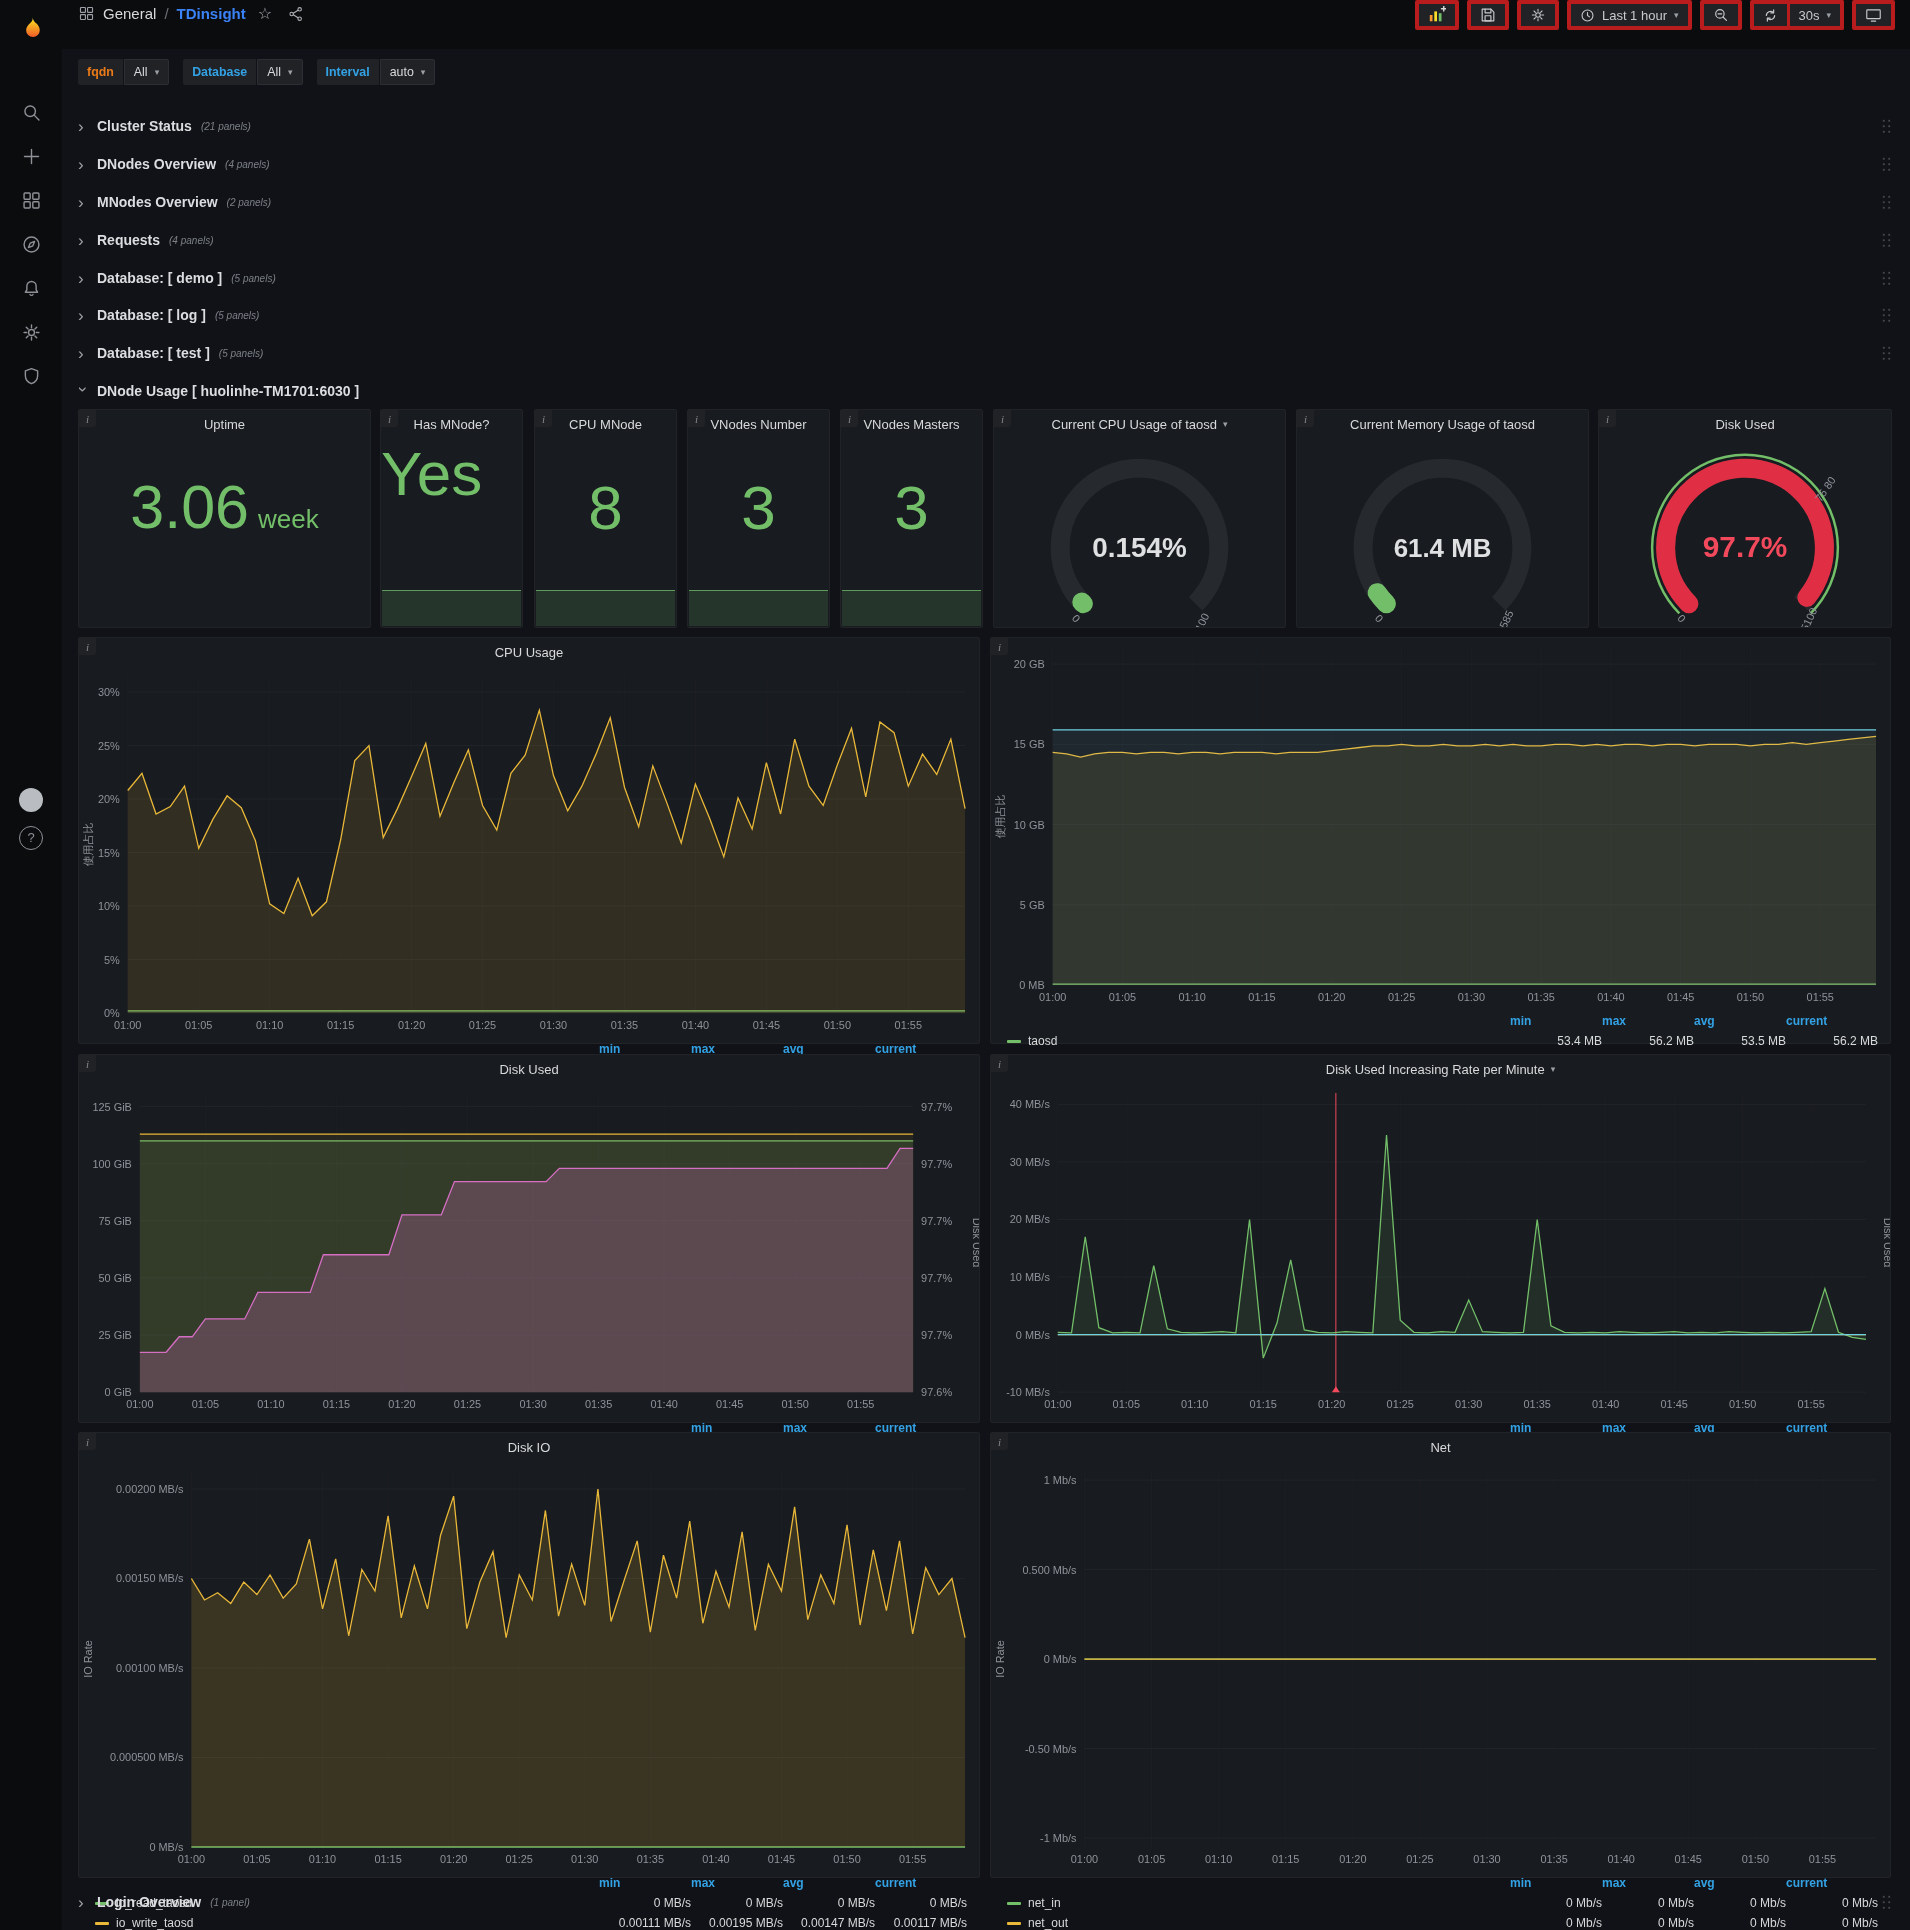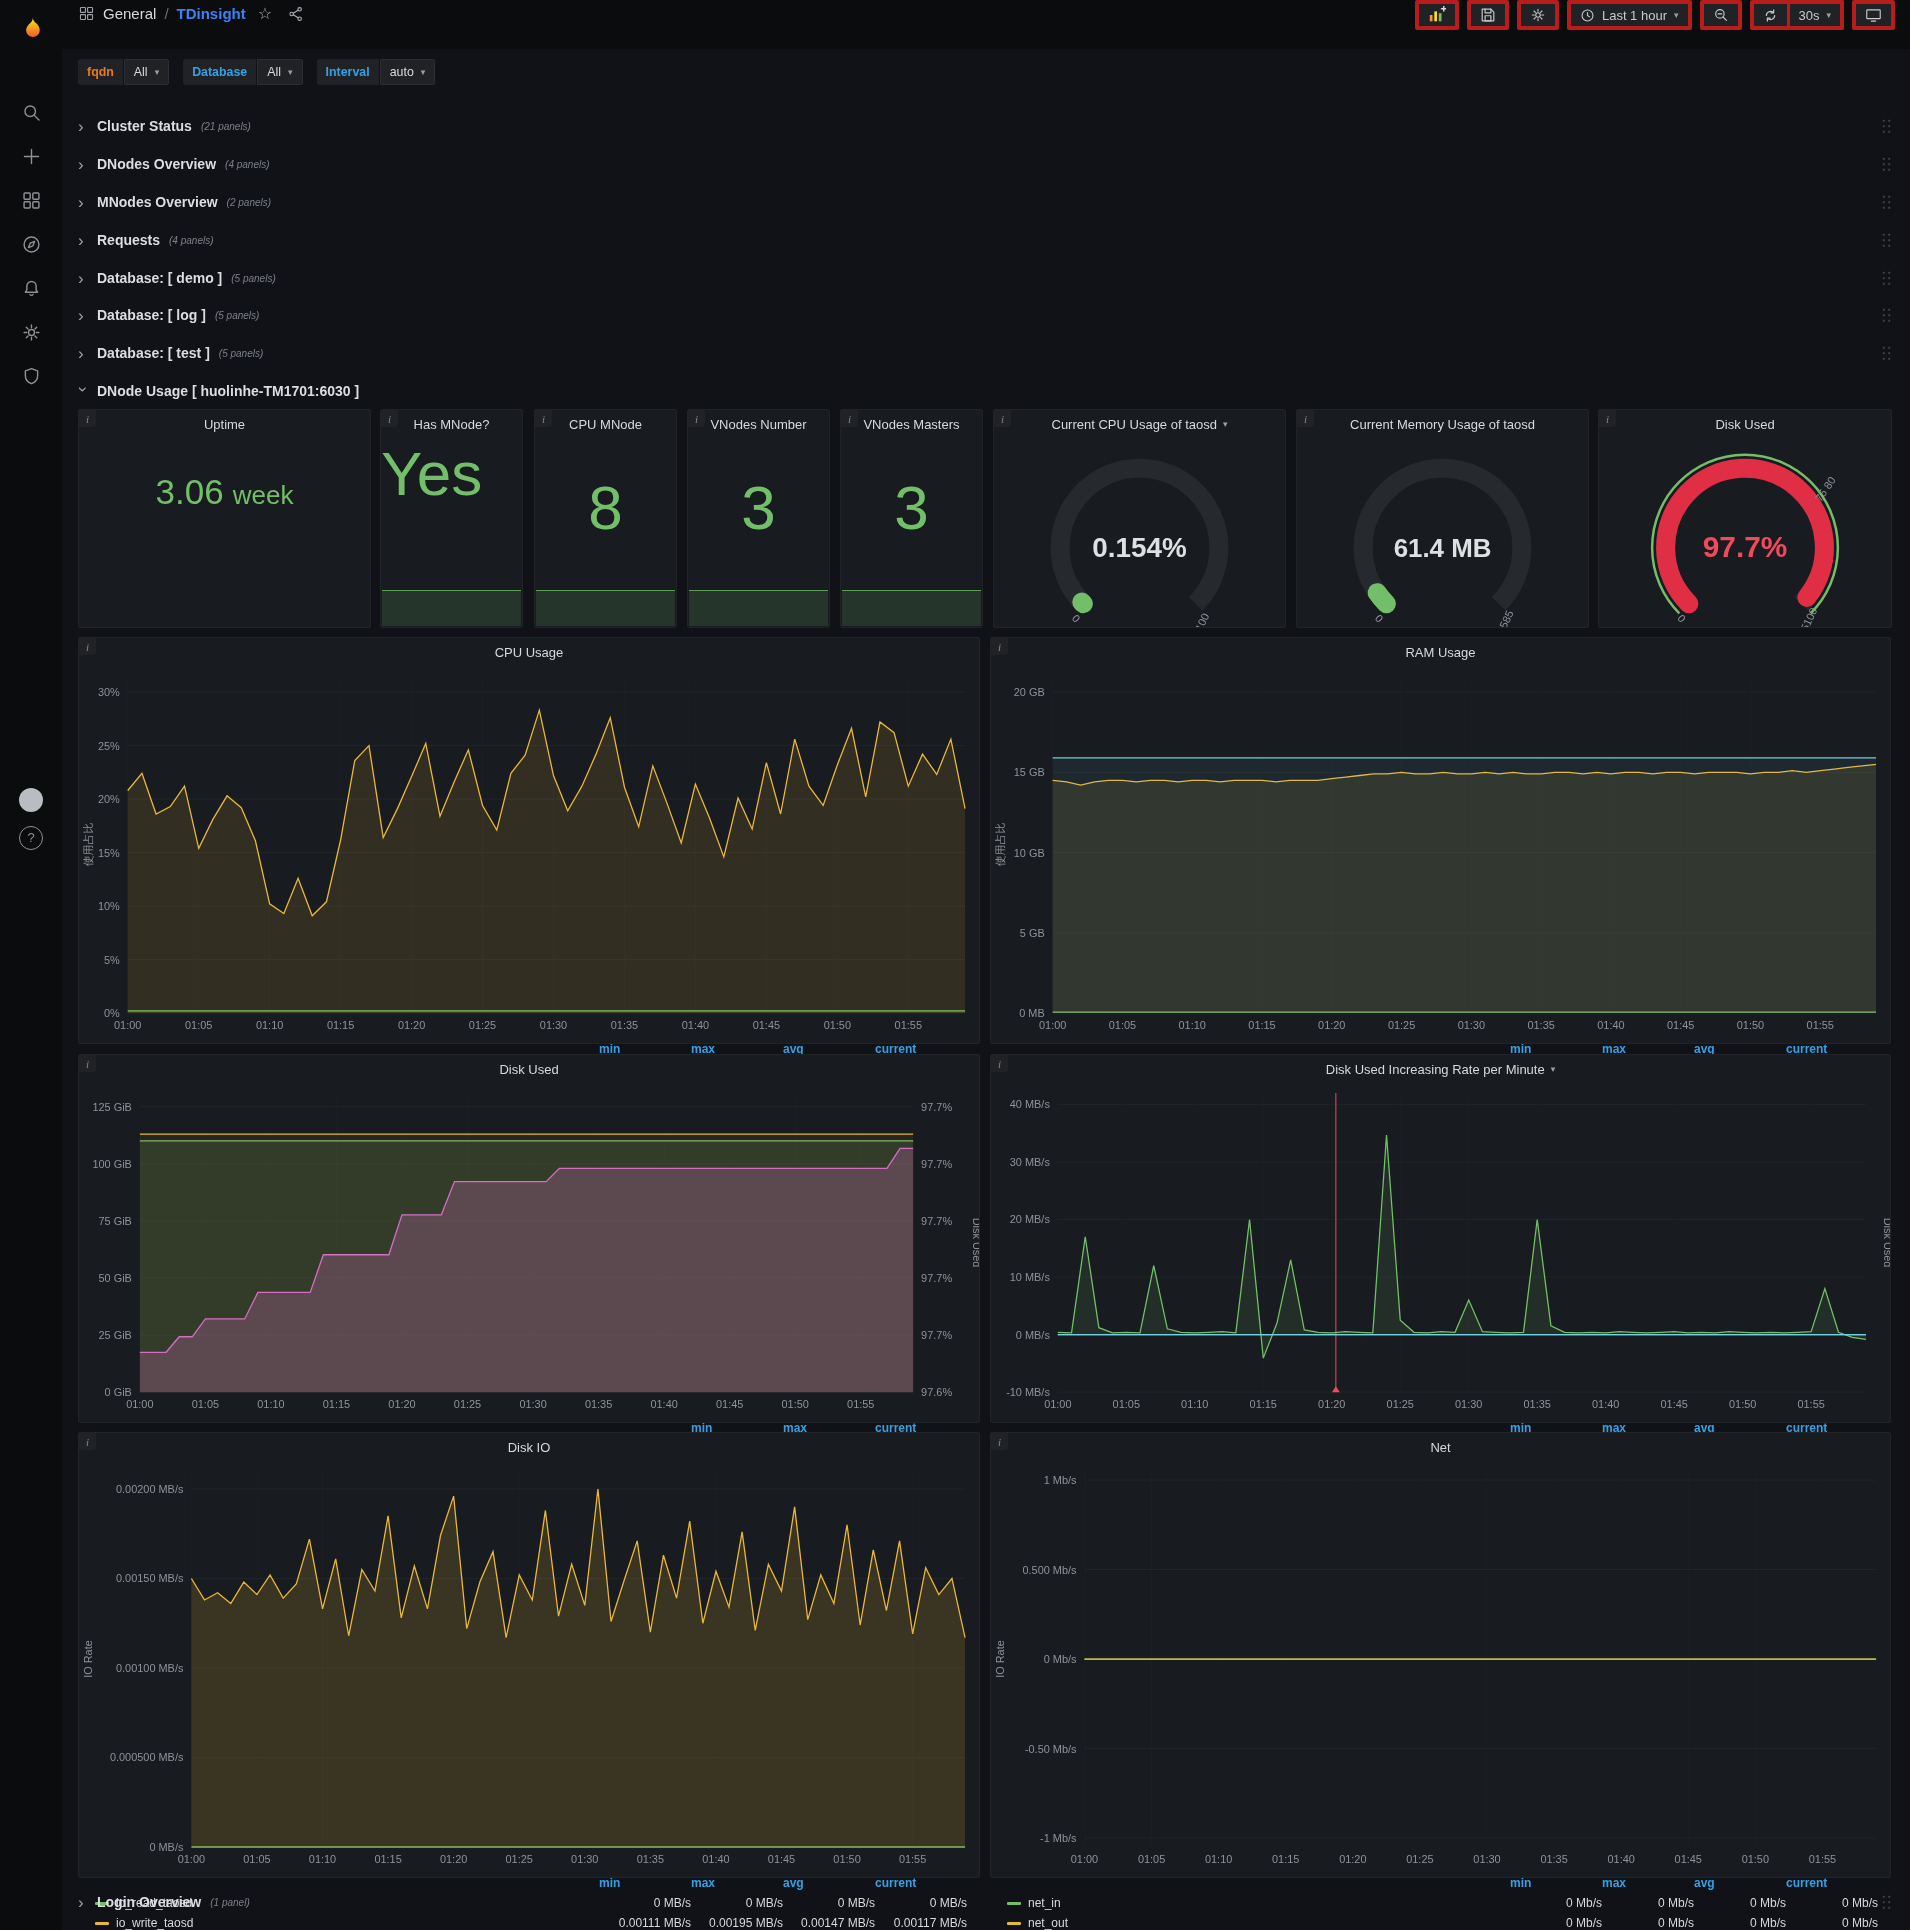--- a/index.html
+++ b/index.html
@@ -52,21 +52,21 @@
   .row-drag{margin-left:auto;width:11px;height:17px;background-image:radial-gradient(circle,#4a4d53 1.3px,transparent 1.4px);background-size:5.5px 5.5px;opacity:.9;cursor:grab}
 
   
   .panel{position:absolute;background:#181b1f;border:1px solid #212327;border-radius:2px;display:flex;flex-direction:column}
   .pinfo{position:absolute;top:0;left:0;width:17px;height:17px;background:#202226;color:#85888e;font-size:11px;font-style:italic;font-family:"Liberation Serif",serif;border:none;border-radius:0 0 3px 0;cursor:pointer;z-index:2}
   .phead{position:relative;flex:0 0 28px;display:flex;align-items:center;justify-content:center;cursor:pointer}
   .ptitle{font-size:13px;font-weight:500;color:#d8d9da}
   .pcaret{color:#9aa0a6;font-size:9px;margin-left:6px}
   .stat-body{flex:1;display:flex;align-items:baseline;justify-content:center;gap:9px;padding-top:34px}
   .stat-body.banded{padding-bottom:30px}
-  .stat-big{font-size:35px;font-weight:500;color:#73bf69}
+  .stat-big{font-size:61px;font-weight:500;color:#73bf69}
   .stat-big.xl{font-size:62px}
   .stat-unit{font-size:26px;font-weight:500;color:#73bf69}
   .spark{position:absolute;left:1px;right:1px;bottom:1px;height:36px;background:rgba(115,191,105,.16);border-top:1px solid rgba(115,191,105,.75)}
   .gauge-body{flex:1;position:relative}
   .gval{font-weight:700}
   .chart{flex:1;position:relative;cursor:crosshair}
   text.tick{fill:#8f939a;font-size:11px}
 
   
   .legend{display:grid;padding:0 12px 8px 16px;font-size:12px;line-height:20px}
@@ -456,23 +456,20 @@
           <span>system</span>
         </div>
         <div class="lg-v">8.64%</div>
         <div class="lg-v">28.3%</div>
         <div class="lg-v">19.5%</div>
         <div class="lg-v">19.1%</div>
       </div>
   </section>
   <section class="panel" style="left:928px;top:637px;width:901px;height:407px">
     <button class="pinfo">i</button>
-    <div class="phead">
-        <span class="ptitle">RAM Usage</span>
-      </div>
     <div class="chart"><svg width="899" height="369" viewBox="0 0 904 371">
           <line x1="62" y1="10" x2="62" y2="349" stroke="#1c1e23"></line>
           <text x="62" y="365" text-anchor="middle" class="tick">01:00</text>
           <line x1="132.16949152542372" y1="10" x2="132.16949152542372" y2="349" stroke="#1c1e23"></line>
           <text x="132.16949152542372" y="365" text-anchor="middle" class="tick">01:05</text>
           <line x1="202.33898305084745" y1="10" x2="202.33898305084745" y2="349" stroke="#1c1e23"></line>
           <text x="202.33898305084745" y="365" text-anchor="middle" class="tick">01:10</text>
           <line x1="272.50847457627117" y1="10" x2="272.50847457627117" y2="349" stroke="#1c1e23"></line>
           <text x="272.50847457627117" y="365" text-anchor="middle" class="tick">01:15</text>
           <line x1="342.6779661016949" y1="10" x2="342.6779661016949" y2="349" stroke="#1c1e23"></line>

